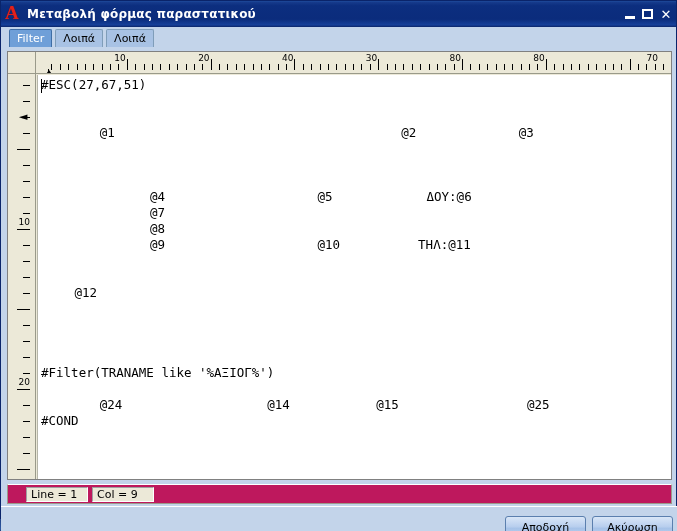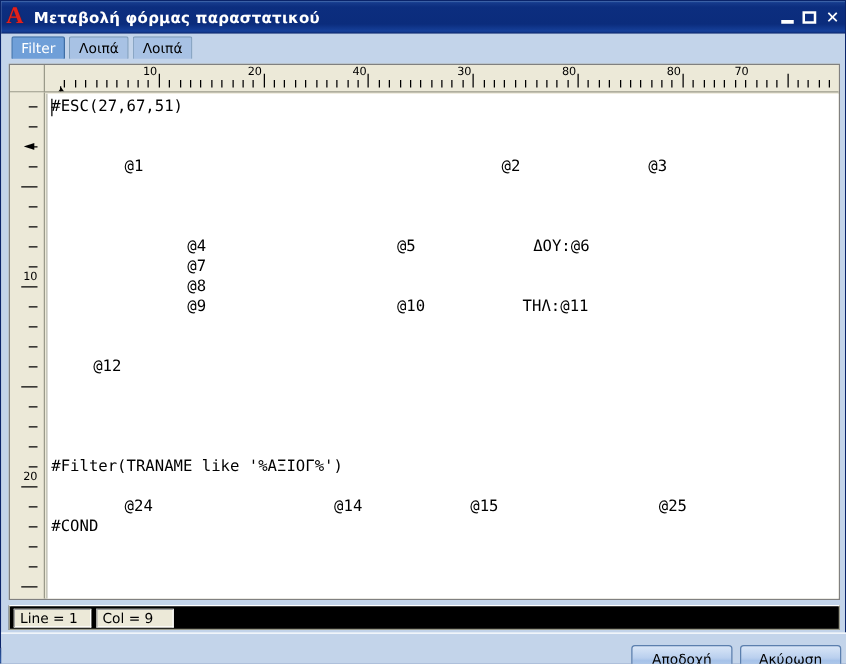--- a/index.html
+++ b/index.html
@@ -299,27 +299,27 @@
     font-size: 11px;
     color: #000000;
     line-height: 11px;
   }
 
   
   #statusbar {
     position: absolute;
     left: 6px; top: 457px;
     width: 665px; height: 20px;
-    background: #000000;
+    background: #be185d;
     border: 1px solid #9a9a8a;
     border-top-color: #ffffff;
     box-sizing: border-box;
     display: flex;
     align-items: center;
-    padding-left: 3px;
+    padding-left: 18px;
   }
   .status-cell {
     height: 15px;
     line-height: 14px;
     padding: 0 4px;
     margin-right: 4px;
     min-width: 62px;
     background: #ece9d8;
     border: 1px solid #a0a0a0;
     border-right-color: #ffffff;
@@ -469,21 +469,21 @@
             <div class="tick minor" style="left: 518.2px;"></div>
             <div class="tick minor" style="left: 526.6px;"></div>
             <div class="tick minor" style="left: 534.9px;"></div>
             <div class="tick minor" style="left: 543.3px;"></div>
             <div class="tick minor" style="left: 551.7px;"></div>
             <div class="tick minor" style="left: 560.1px;"></div>
             <div class="tick minor" style="left: 568.5px;"></div>
             <div class="tick minor" style="left: 576.8px;"></div>
             <div class="tick minor" style="left: 585.2px;"></div>
             <div class="tick major" style="left: 593.6px;"></div>
-            <div class="lbl" style="left: 564px;">70</div>
+            <div class="lbl" style="left: 623px;">70</div>
             <div class="tick minor" style="left: 602px;"></div>
             <div class="tick minor" style="left: 610.4px;"></div>
             <div class="tick minor" style="left: 618.7px;"></div>
             <div class="tick minor" style="left: 627.1px;"></div>
           </div>
 
         <div id="vruler">
             <div class="vtick minor" style="top: 11px;"></div>
             <div class="vtick minor" style="top: 27px;"></div>
             <div class="vtick minor" style="top: 43px;"></div>

